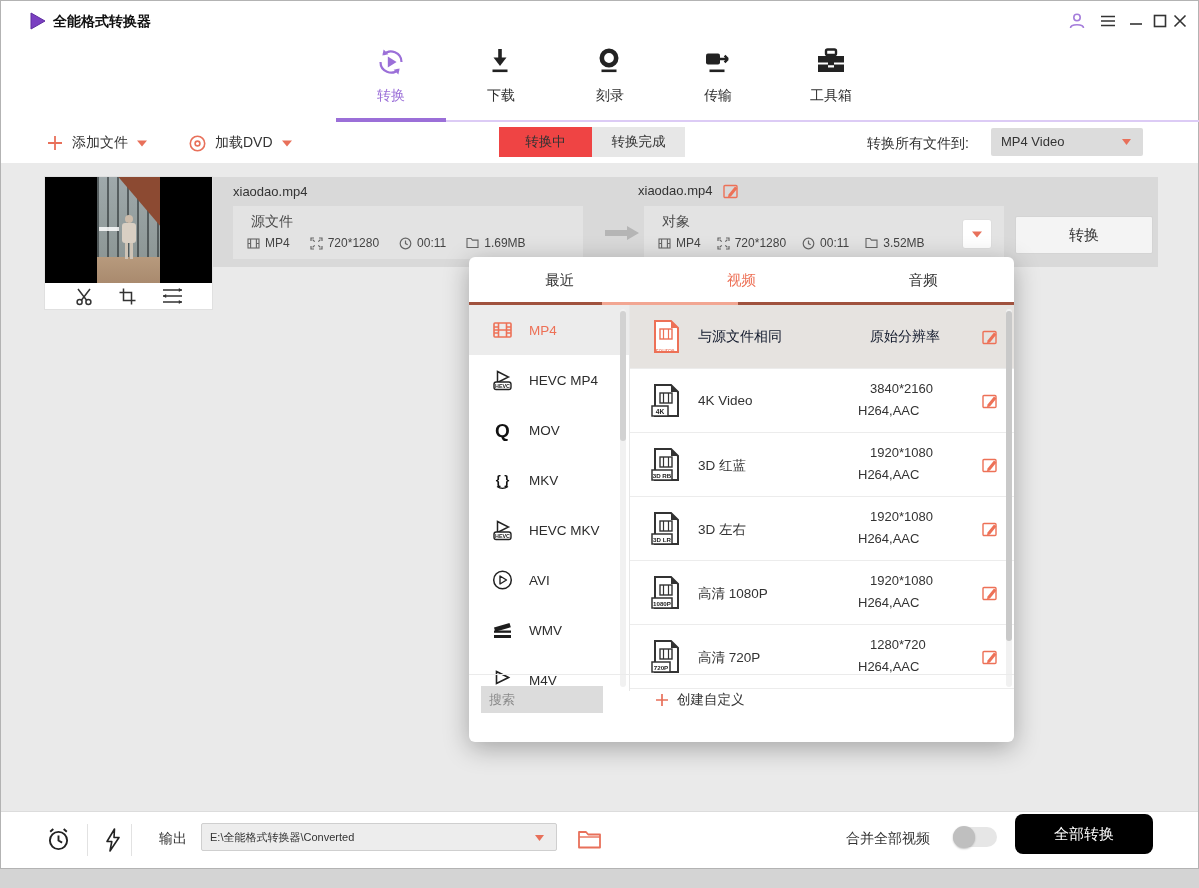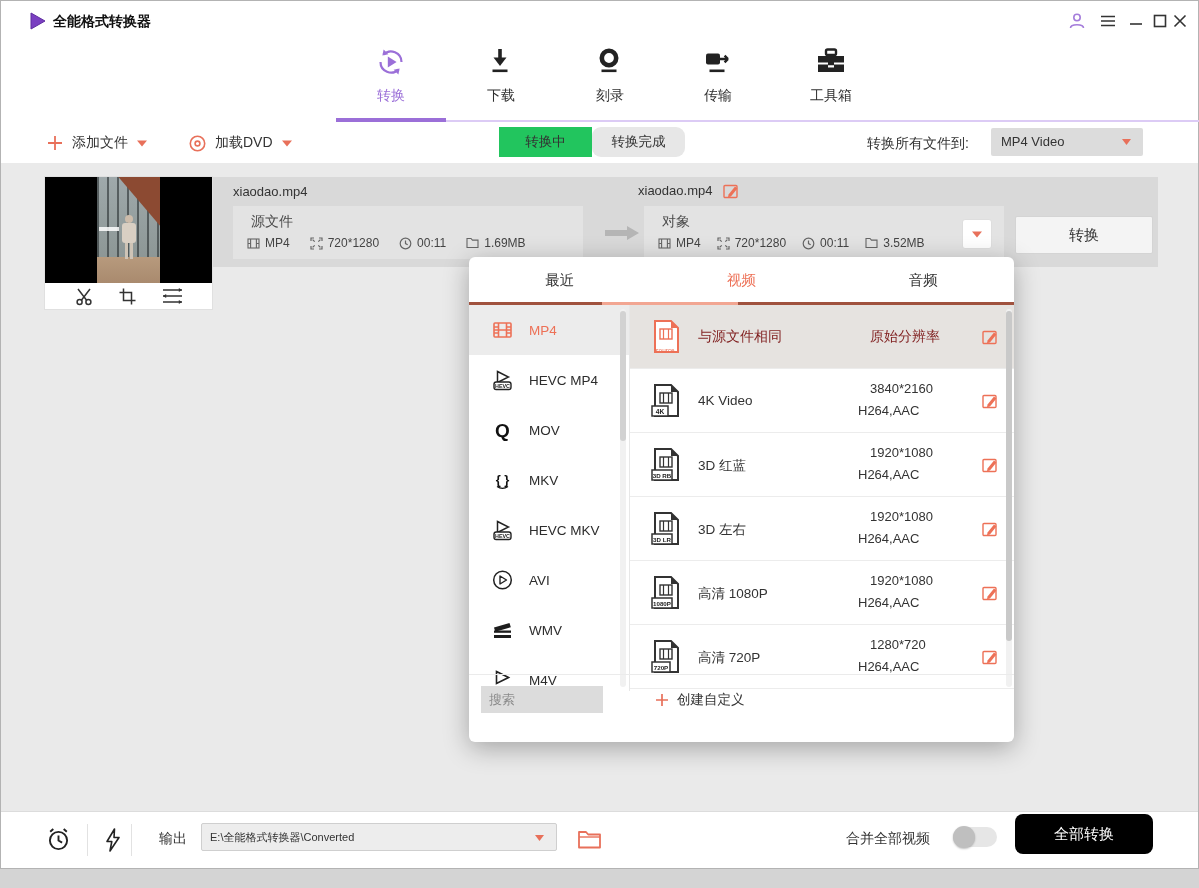--- a/index.html
+++ b/index.html
@@ -20,22 +20,22 @@
   .nav-tab .lbl { font-size:14px; color:#2f2f2f; margin-top:8px; display:block; }
   .nav-tab.active .lbl { color:#9b6fd8; }
   .nav-ic { margin:0 auto; }
   .nav-underline { background:#9b6fd8; }
   .nav-line { background:#dccbf5; }
 
   
   .tb-btn { gap:9px; height:22px; }
   .tb-btn .t { font-size:14px; color:#333; }
   .seg span { display:inline-block; width:93px; height:30px; line-height:30px; text-align:center; font-size:13.5px; color:#333; }
-  .seg .on  { background:#22c55e; }
-  .seg .off { background:#e7e7e7;border-radius:9px; }
+  .seg .on  { background:#ef4444; }
+  .seg .off { background:#e7e7e7; }
   .sel { background:#dcdcdc; border-radius:2px; font-size:13px; color:#333; }
   .sel .txt { position:absolute; left:10px; top:0; line-height:28px; }
   .sel .car { position:absolute; right:12px; top:11px; }
 
   
   .content { left:0; top:162px; width:1197px; height:648px; background:#eaeaea; }
   .band { left:44px; top:14px; width:1113px; height:90px; background:#d9d9d9; }
   .thumb { left:44px; top:14px; width:167px; height:132px; background:#fff; box-shadow:0 0 0 1px #e0e0e0; }
   .thumb-img { position:relative; width:100%; height:106px; background:#000; overflow:hidden; }
   .art { position:absolute; left:52px; top:0; width:63px; height:106px; background:linear-gradient(#9fa9ab,#87918f); }
@@ -74,21 +74,21 @@
   .fitem .fl { font-size:13.5px; color:#2d2d2d; }
   .fitem.active { background:#ececec; color:#ed7157; }
   .fitem.active .fl { color:#ed7157; }
   .vdivider { position:absolute; left:160px; top:48px; width:1px; height:386px; background:#e7e7e7; }
   .ppanel { position:absolute; left:161px; top:48px; width:384px; height:386px; overflow:hidden; }
   .prow { position:relative; height:64px; border-bottom:1px solid #ececec; }
   .prow .nm { position:absolute; left:68px; top:24px; font-size:13.5px; color:#333; }
   .prow .r1 { position:absolute; left:240px; top:12px; font-size:13px; color:#333; }
   .prow .r2 { position:absolute; left:228px; top:34px; font-size:13px; color:#333; }
   .prow.src { background:#e6e3e0; }
-  .prow.src .nm, .prow.src .r1 { color:#7f1d1d; font-size:14px; }
+  .prow.src .nm, .prow.src .r1 { color:#0f172a; font-size:14px; }
   .prow.src .nm { top:23px; } .prow.src .r1 { top:23px; }
   .prow .ed { position:absolute; right:16px; top:23px; }
   .sbar { position:absolute; width:6px; border-radius:3px; background:#f1f1f1; }
   .sthumb { position:absolute; width:6px; border-radius:3px; background:#d2d2d2; }
   .pbottom { position:absolute; left:0; top:417px; width:100%; height:63px; border-top:1px solid #ebebeb; }
   .search { position:absolute; left:12px; top:11px; width:122px; height:27px; background:#dcdcdc; border:none;
     padding-left:8px; font-size:13px; color:#333; font-family:inherit; }
   .search::placeholder { color:#8a8a8a; }
   .create { position:absolute; left:186px; top:16px; display:flex; align-items:center; gap:8px; }
   .create .t { font-size:13.5px; color:#333; }

